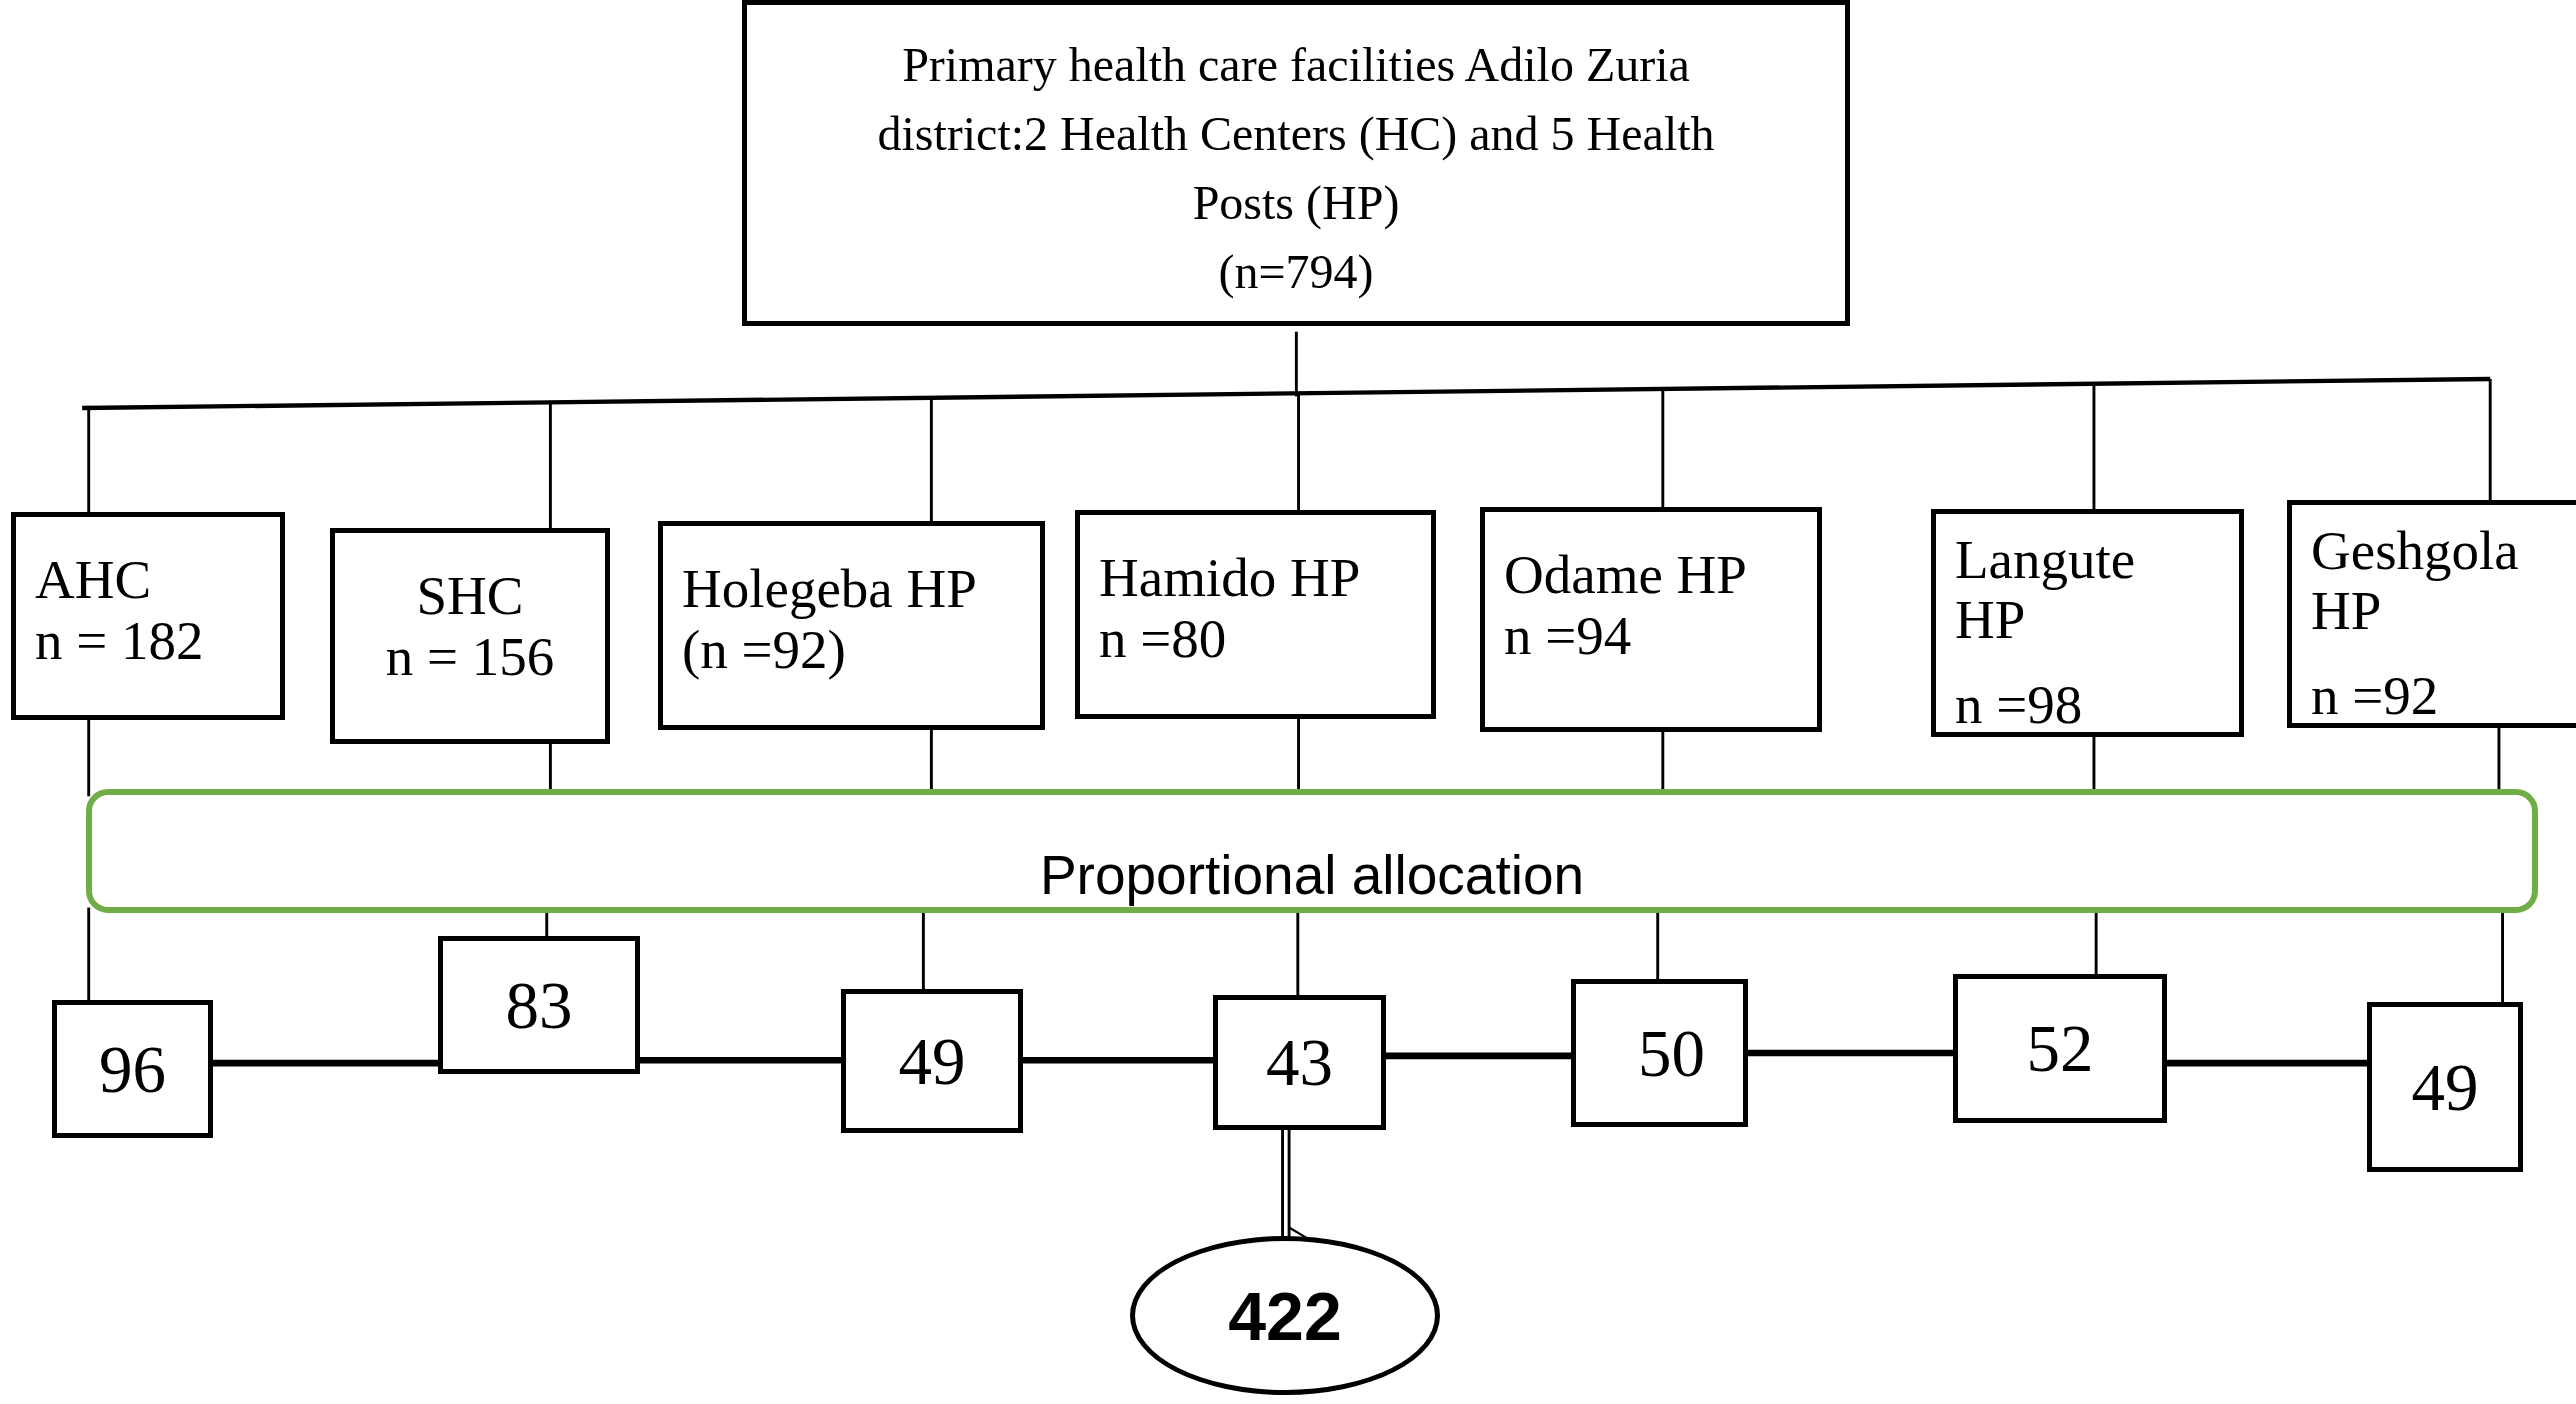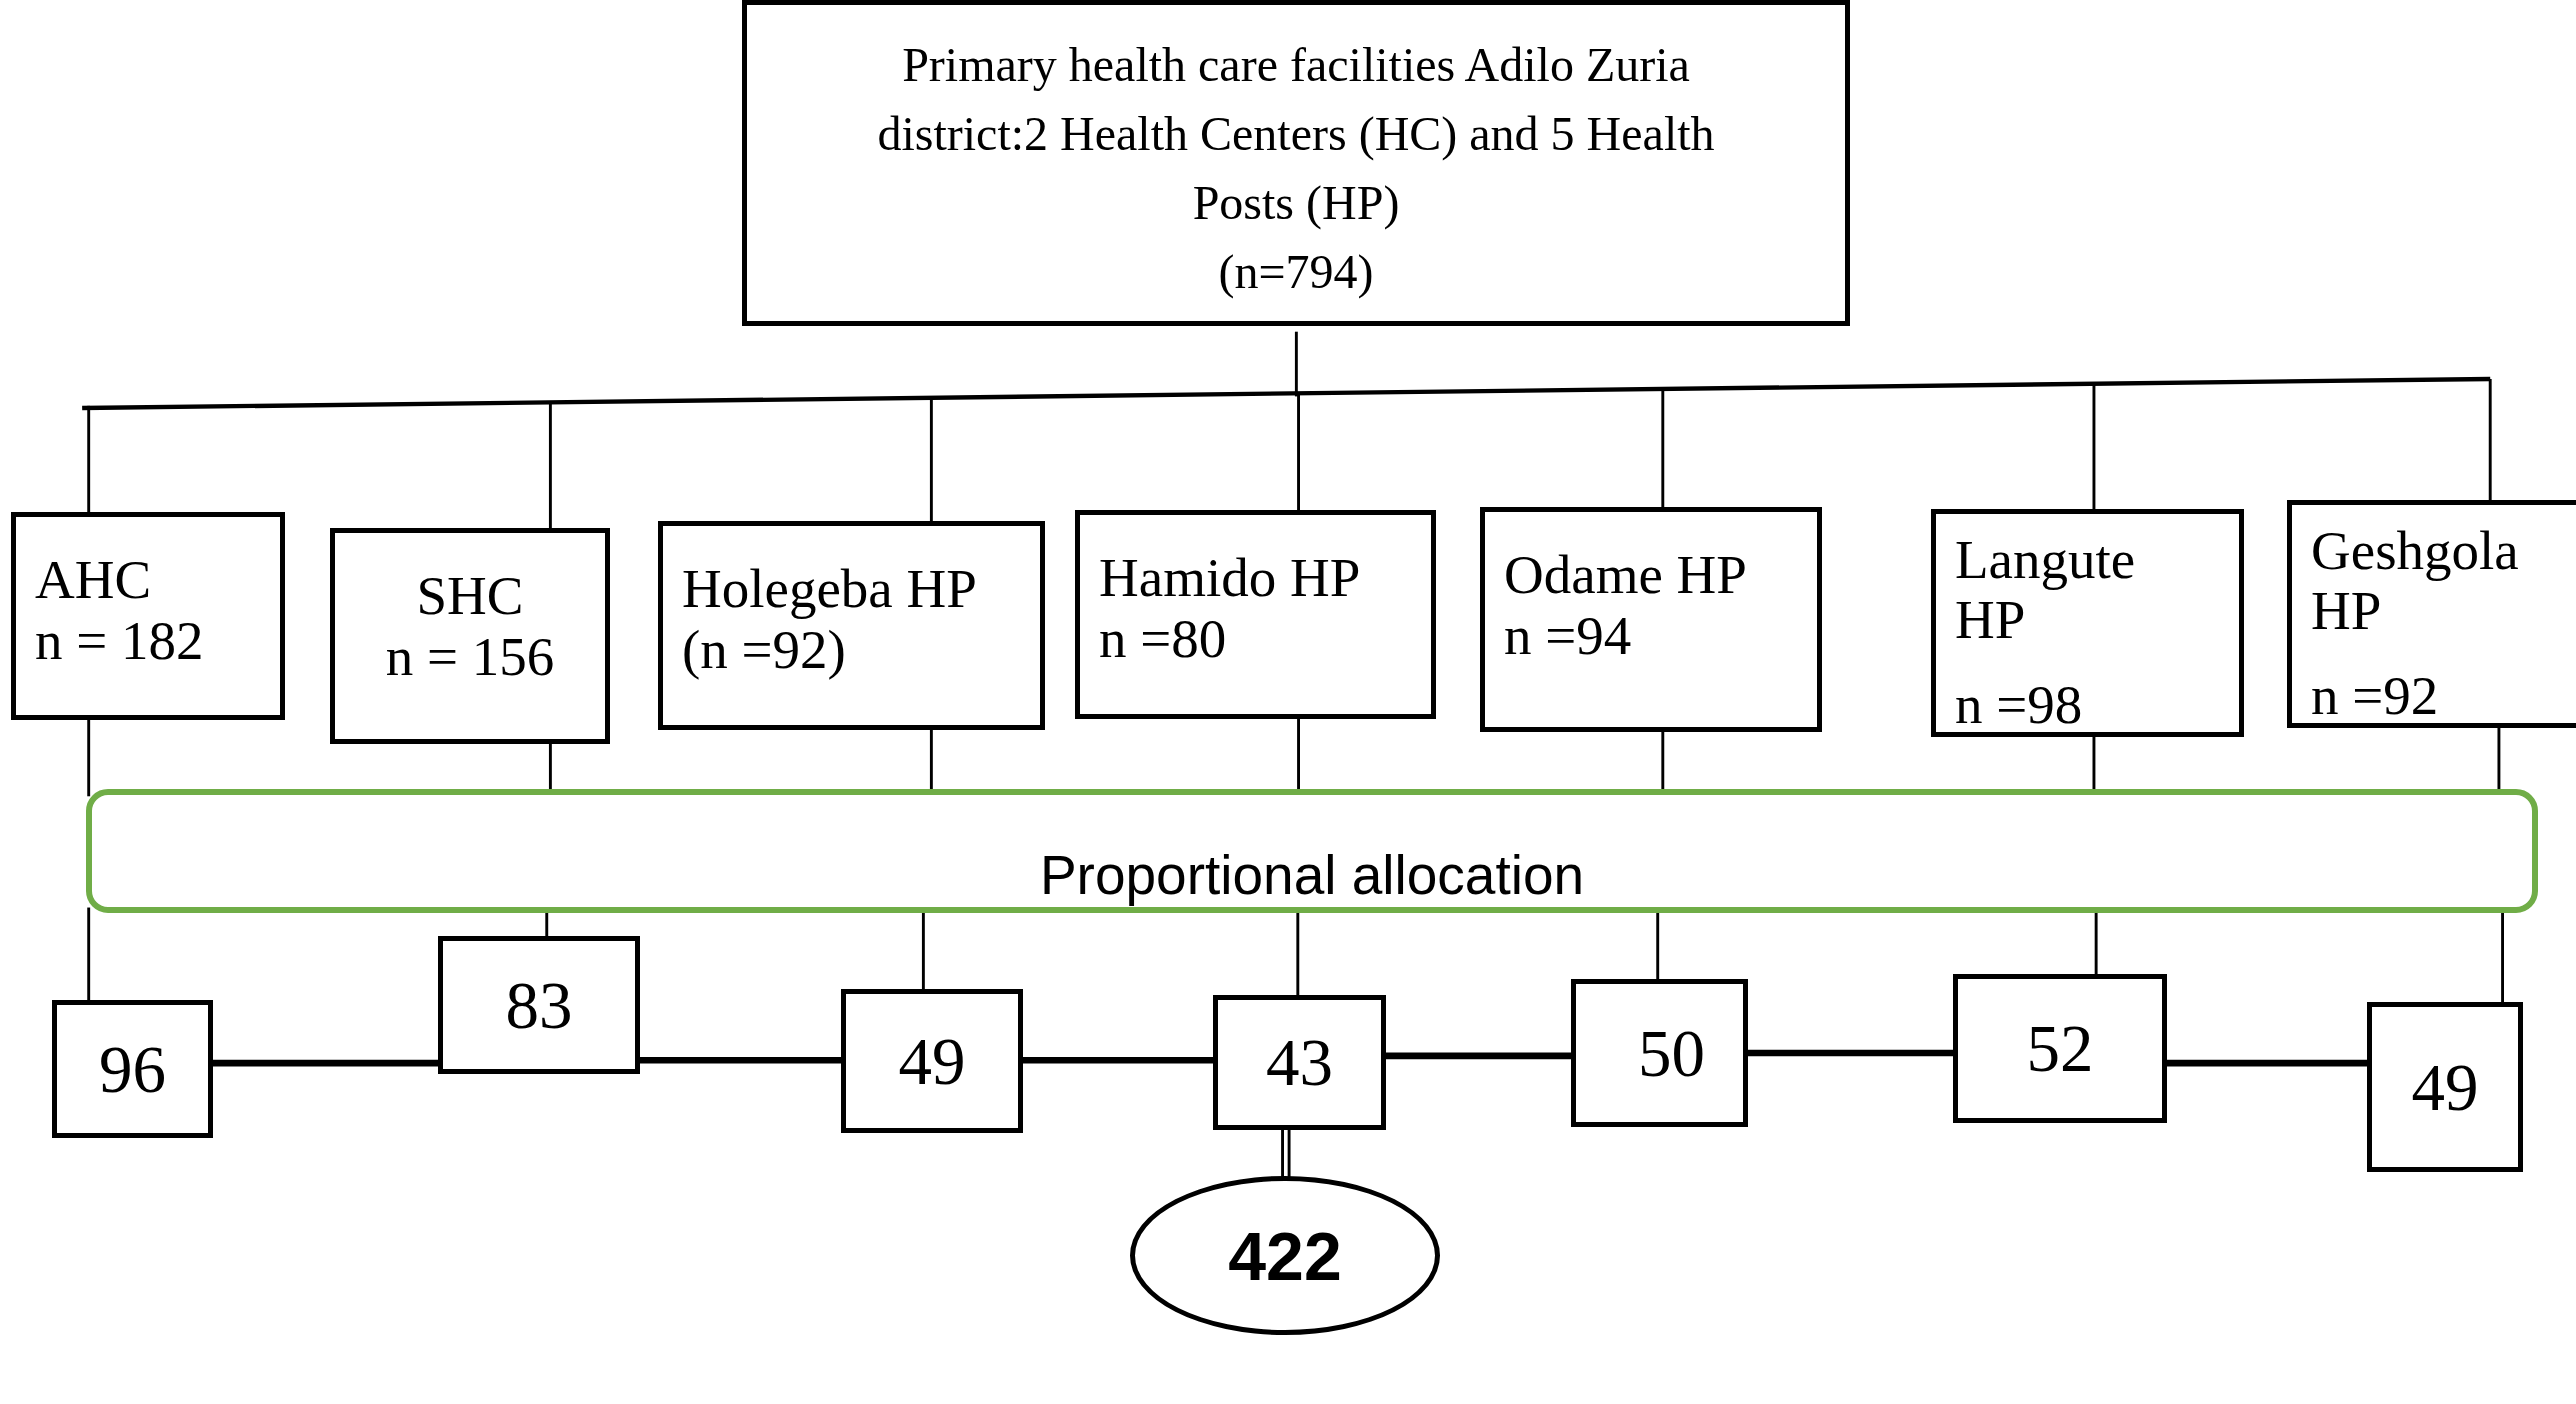--- a/index.html
+++ b/index.html
@@ -173,18 +173,18 @@
   <div class="box numbox" style="left:1571px;top:979px;width:177px;height:148px;padding-left:24px;">
     <span>50</span>
   </div>
   <div class="box numbox" style="left:1953px;top:974px;width:214px;height:149px;">
     <span>52</span>
   </div>
   <div class="box numbox" style="left:2367px;top:1002px;width:156px;height:170px;">
     <span>49</span>
   </div>
 
-  <div class="ellipse" style="left:1130px;top:1176px;width:310px;height:159px;">
+  <div class="ellipse" style="left:1130px;top:1236px;width:310px;height:159px;">
     <span>422</span>
   </div>
 
 </div>
 
 
 </body></html>

